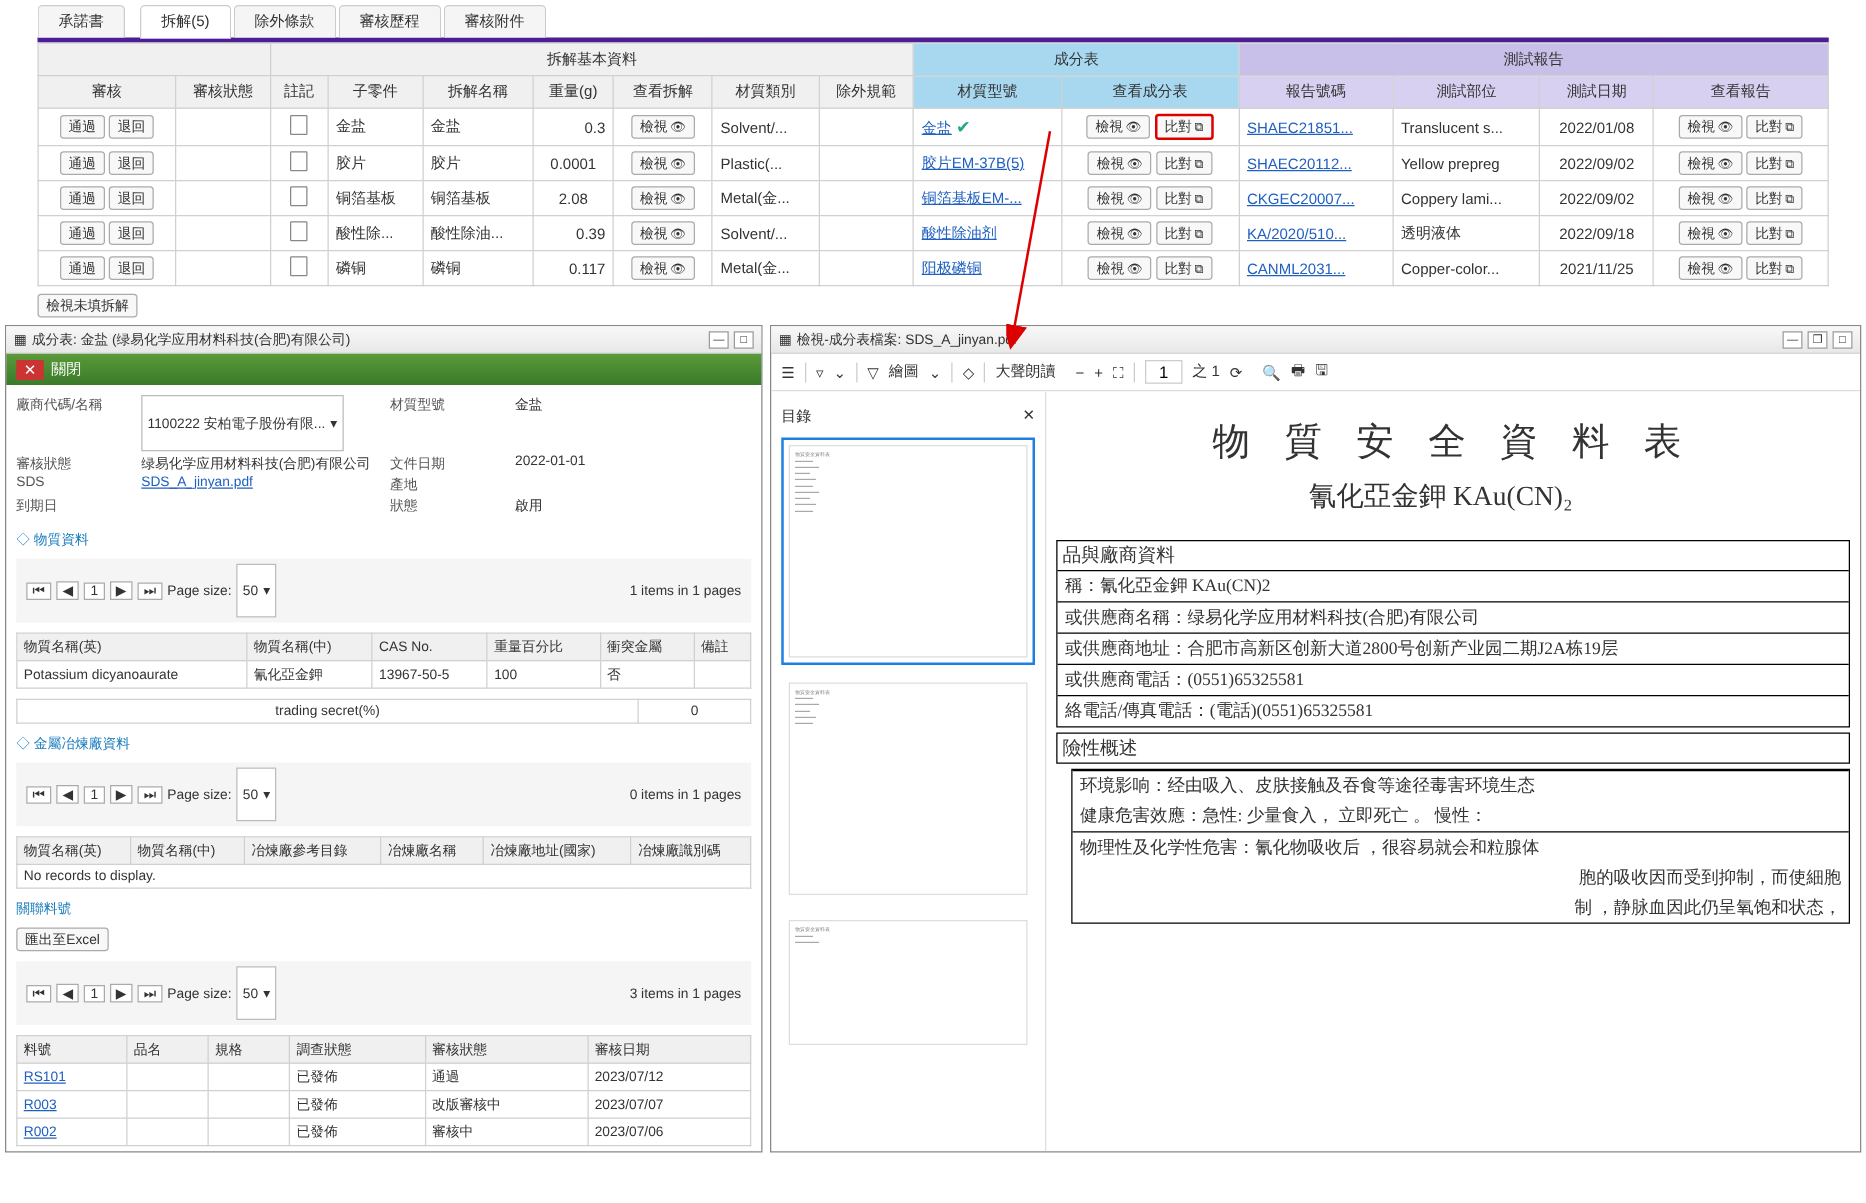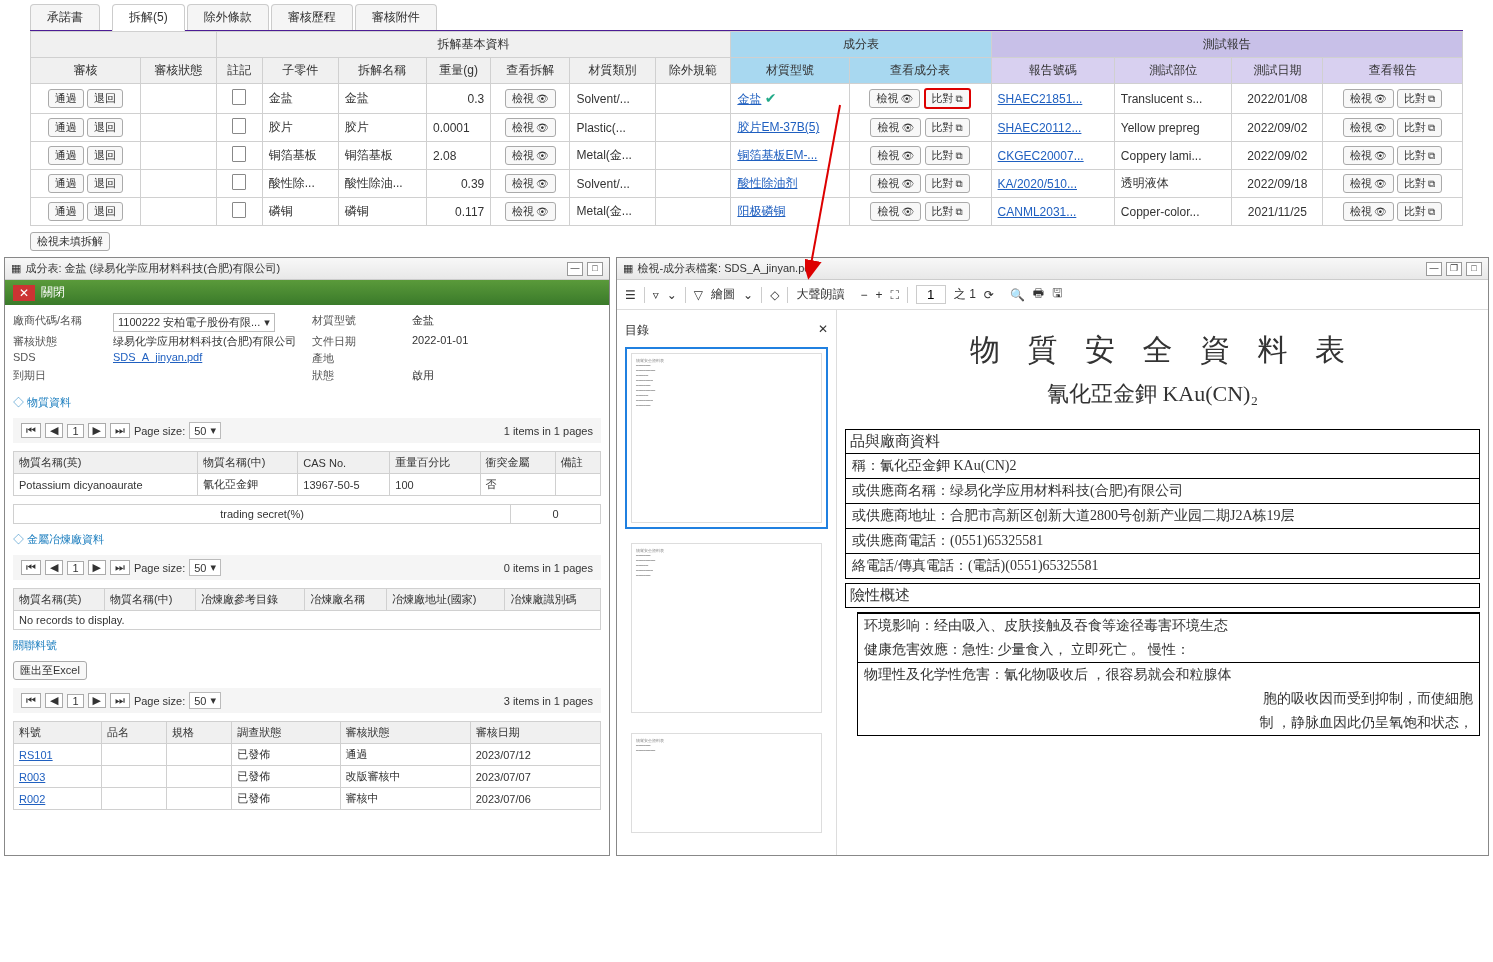--- a/index.html
+++ b/index.html
@@ -1,17 +1,17 @@
 <!DOCTYPE html>
 <html><head>
 <meta charset="utf-8">
 <style>
 * { box-sizing: border-box; margin: 0; padding: 0; }
 body { font-family: "Microsoft JhengHei", Arial, sans-serif; font-size: 12px; background: #fff; color: #333; }
-.tabs { display: flex; border-bottom: 1px solid #4c1d95; margin: 4px 30px 0; }
+.tabs { display: flex; border-bottom: 4px solid #4c1d95; margin: 4px 30px 0; }
 .tab { padding: 4px 16px; border: 1px solid #ccc; border-bottom: none; background: #f5f5f5; cursor: pointer; border-radius: 4px 4px 0 0; margin-right: 2px; }
 .tab.active { background: #fff; border-bottom: 1px solid #fff; margin-bottom: -1px; margin-left: 10px; }
 .main-table { border-collapse: collapse; width: calc(100% - 60px); margin: 0 30px; }
 .main-table th, .main-table td { border: 1px solid #d0d0d0; padding: 4px 6px; text-align: center; font-size: 12px; }
 .main-table th { background: #f0f0f0; font-weight: normal; }
 .main-table th.blue { background: #a8d8f0; }
 .main-table th.purple { background: #c8c0e8; }
 .main-table th.lpurple { background: #d8d0f0; }
 .main-table td { height: 28px; }
 .main-table td.left { text-align: left; }
@@ -25,21 +25,21 @@
 .bottom-bar { margin: 6px 30px; }
 .panels { display: flex; gap: 6px; margin: 4px; }
 .panel { border: 1px solid #888; flex: 1; background: #fff; display: flex; flex-direction: column; }
 .panel-title { background: linear-gradient(#f8f8f8,#e8e8e8); border-bottom: 1px solid #ccc; padding: 3px 6px; display: flex; align-items: center; gap: 4px; font-size: 11px; }
 .panel-title .spacer { flex: 1; }
 .win-btn { width: 16px; height: 14px; border: 1px solid #999; background: #fff; font-size: 9px; text-align: center; cursor: pointer; }
 .green-bar { background: linear-gradient(#5a9a3a,#3a7a2a); color: #fff; padding: 4px 8px; display: flex; align-items: center; gap: 6px; }
 .close-x { background: #c33; color: #fff; padding: 1px 6px; cursor: pointer; }
 .form-grid { display: grid; grid-template-columns: 90px 1fr 90px 1fr; gap: 2px 10px; padding: 8px; font-size: 11px; }
 .form-grid .lbl { color: #555; }
-.dropdown { display: inline-flex; border: 1px solid #bbb; padding: 1px 4px; align-items: center; gap: 4px; background: #fff; }
+.dropdown { display: inline-flex; border: 1px solid #bbb; padding: 14px 4px; align-items: center; gap: 4px; background: #fff; }
 .section-hdr { color: #2080c0; padding: 4px 8px; font-size: 11px; }
 .sub-table { width: calc(100% - 16px); margin: 4px 8px; border-collapse: collapse; font-size: 11px; }
 .sub-table th, .sub-table td { border: 1px solid #d0d0d0; padding: 3px 5px; text-align: left; }
 .sub-table th { background: #f0f0f0; font-weight: normal; }
 .pager { display: flex; align-items: center; gap: 4px; padding: 4px 8px; background: #f5f5f5; margin: 4px 8px; font-size: 11px; }
 .pager .nav { border: 1px solid #aaa; padding: 0 4px; background: #fff; cursor: pointer; }
 .pager .spacer { flex: 1; }
 .pdf-toolbar { display: flex; align-items: center; gap: 8px; padding: 4px 8px; border-bottom: 1px solid #ddd; font-size: 12px; }
 .pdf-toolbar .sep { width: 1px; height: 16px; background: #ccc; }
 .pdf-toolbar input { width: 30px; text-align: center; border: 1px solid #ccc; padding: 1px; }
@@ -111,38 +111,38 @@
         <td class="left">Translucent s...</td>
         <td>2022/01/08</td>
         <td><span class="btn eye-icon">檢視</span> <span class="btn copy-icon">比對</span></td>
       </tr>
       <tr>
         <td><span class="btn">通過</span> <span class="btn">退回</span></td>
         <td></td>
         <td><span class="doc-icon"></span></td>
         <td class="left">胶片</td>
         <td class="left">胶片</td>
-        <td style="text-align:left">0.0001</td>
+        <td style="text-align:center">0.0001</td>
         <td><span class="btn eye-icon">檢視</span></td>
         <td class="left">Plastic(...</td>
         <td></td>
         <td class="left"><span class="link">胶片EM-37B(5)</span></td>
         <td><span class="btn eye-icon">檢視</span> <span class="btn copy-icon">比對</span></td>
         <td class="left"><span class="link">SHAEC20112...</span></td>
         <td class="left">Yellow prepreg</td>
         <td>2022/09/02</td>
         <td><span class="btn eye-icon">檢視</span> <span class="btn copy-icon">比對</span></td>
       </tr>
       <tr>
         <td><span class="btn">通過</span> <span class="btn">退回</span></td>
         <td></td>
         <td><span class="doc-icon"></span></td>
         <td class="left">铜箔基板</td>
         <td class="left">铜箔基板</td>
-        <td style="text-align:left">2.08</td>
+        <td style="text-align:center">2.08</td>
         <td><span class="btn eye-icon">檢視</span></td>
         <td class="left">Metal(金...</td>
         <td></td>
         <td class="left"><span class="link">铜箔基板EM-...</span></td>
         <td><span class="btn eye-icon">檢視</span> <span class="btn copy-icon">比對</span></td>
         <td class="left"><span class="link">CKGEC20007...</span></td>
         <td class="left">Coppery lami...</td>
         <td>2022/09/02</td>
         <td><span class="btn eye-icon">檢視</span> <span class="btn copy-icon">比對</span></td>
       </tr>

